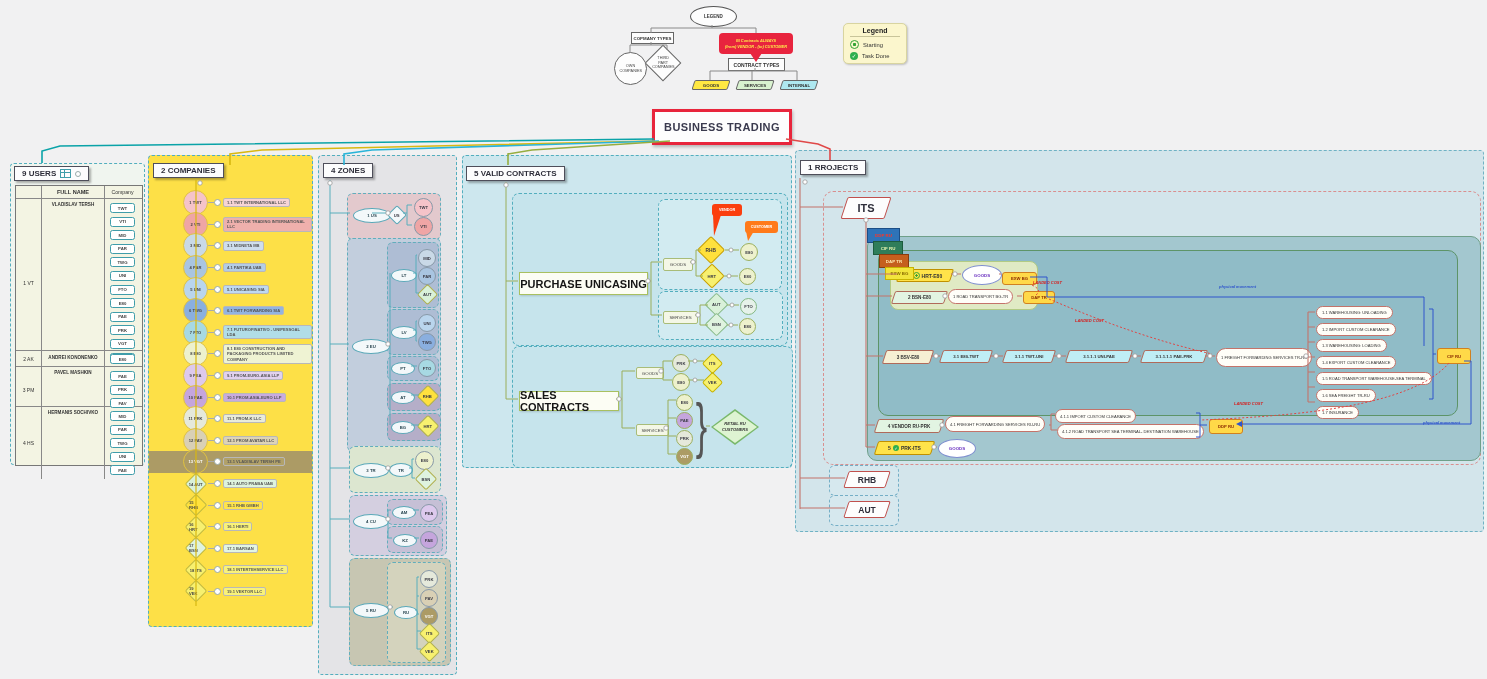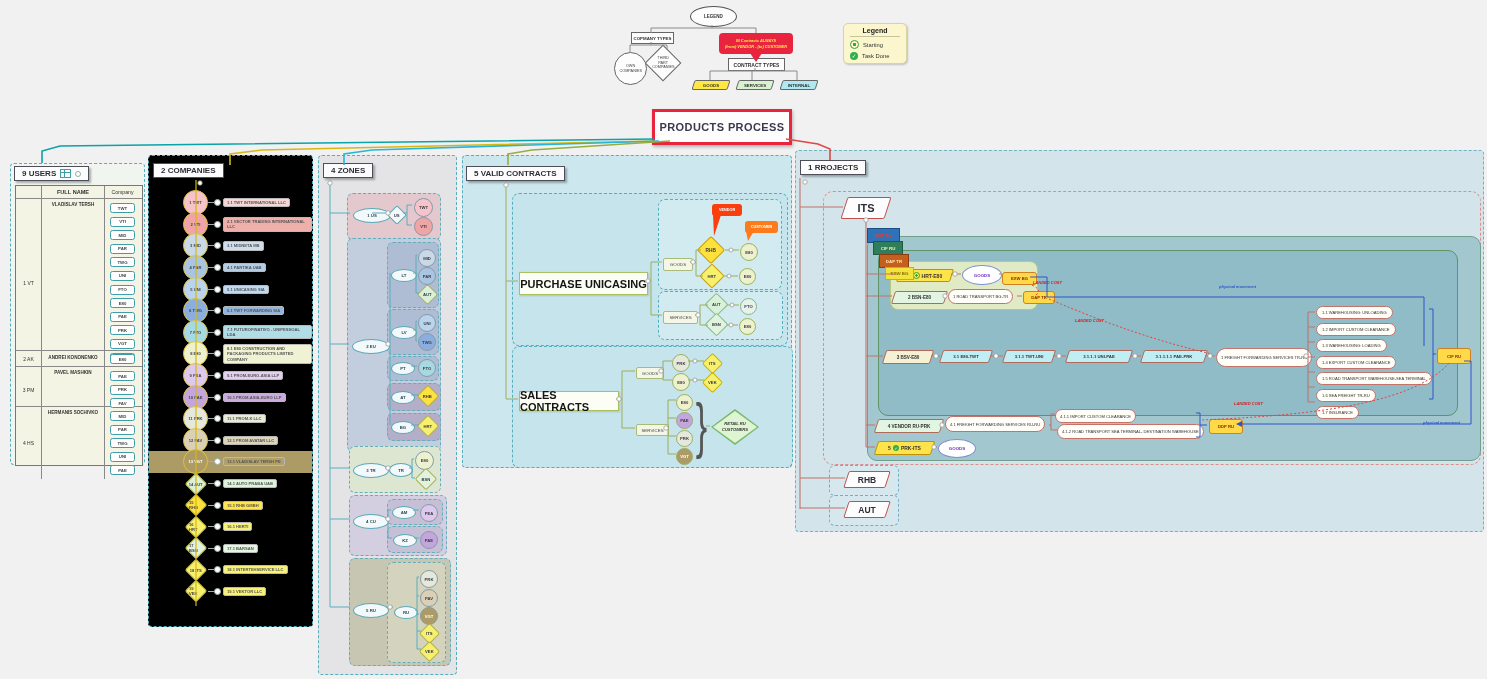--- a/index.html
+++ b/index.html
@@ -163,21 +163,21 @@
       <span class="licon ico-start"></span>
       <span>Starting</span>
     </div>
     <div class="lrow">
       <span class="licon ico-done"></span>
       <span>Task Done</span>
     </div>
 </div>
 
 <div class="title-box">
-    <span>PRODUCTS PROCESS</span>
+    <span>BUSINESS TRADING</span>
   </div>
 
 <div class="panel" style="left:10px;top:163px;width:133px;height:300px;background:#f0f5ef">
   <div class="phead" style="left:3px;top:2px;display:flex;align-items:center;gap:4px">
     <span>9 USERS</span>
     <span class="ico-table"></span>
     <span class="dot" style="width:4px;height:4px"></span>
   </div>
   <div class="utable">
     <div class="urow head" style="height:12px">
@@ -234,21 +234,21 @@
             <span class="uchip">PAR</span>
             <span class="uchip">TWG</span>
             <span class="uchip">UNI</span>
             <span class="uchip">PAE</span>
       </div>
         </div>
     </div>
   </div>
 </div>
 
-<div class="panel" style="left:148px;top:155px;width:163px;height:470px;background:#000000">
+<div class="panel" style="left:148px;top:155px;width:163px;height:470px;background:#fde047">
   <div class="phead" style="left:4px;top:7px">
     <span>2 COMPANIES</span>
   </div>
   <div class="clist">
     <div class="crow" style="--c: #f5c3c9; --lc: #f7d4d6;">
         <span class="cnode circle">
           <i>1  TWT</i>
         </span>
         <span class="clink"></span>
         <span class="dot"></span>

